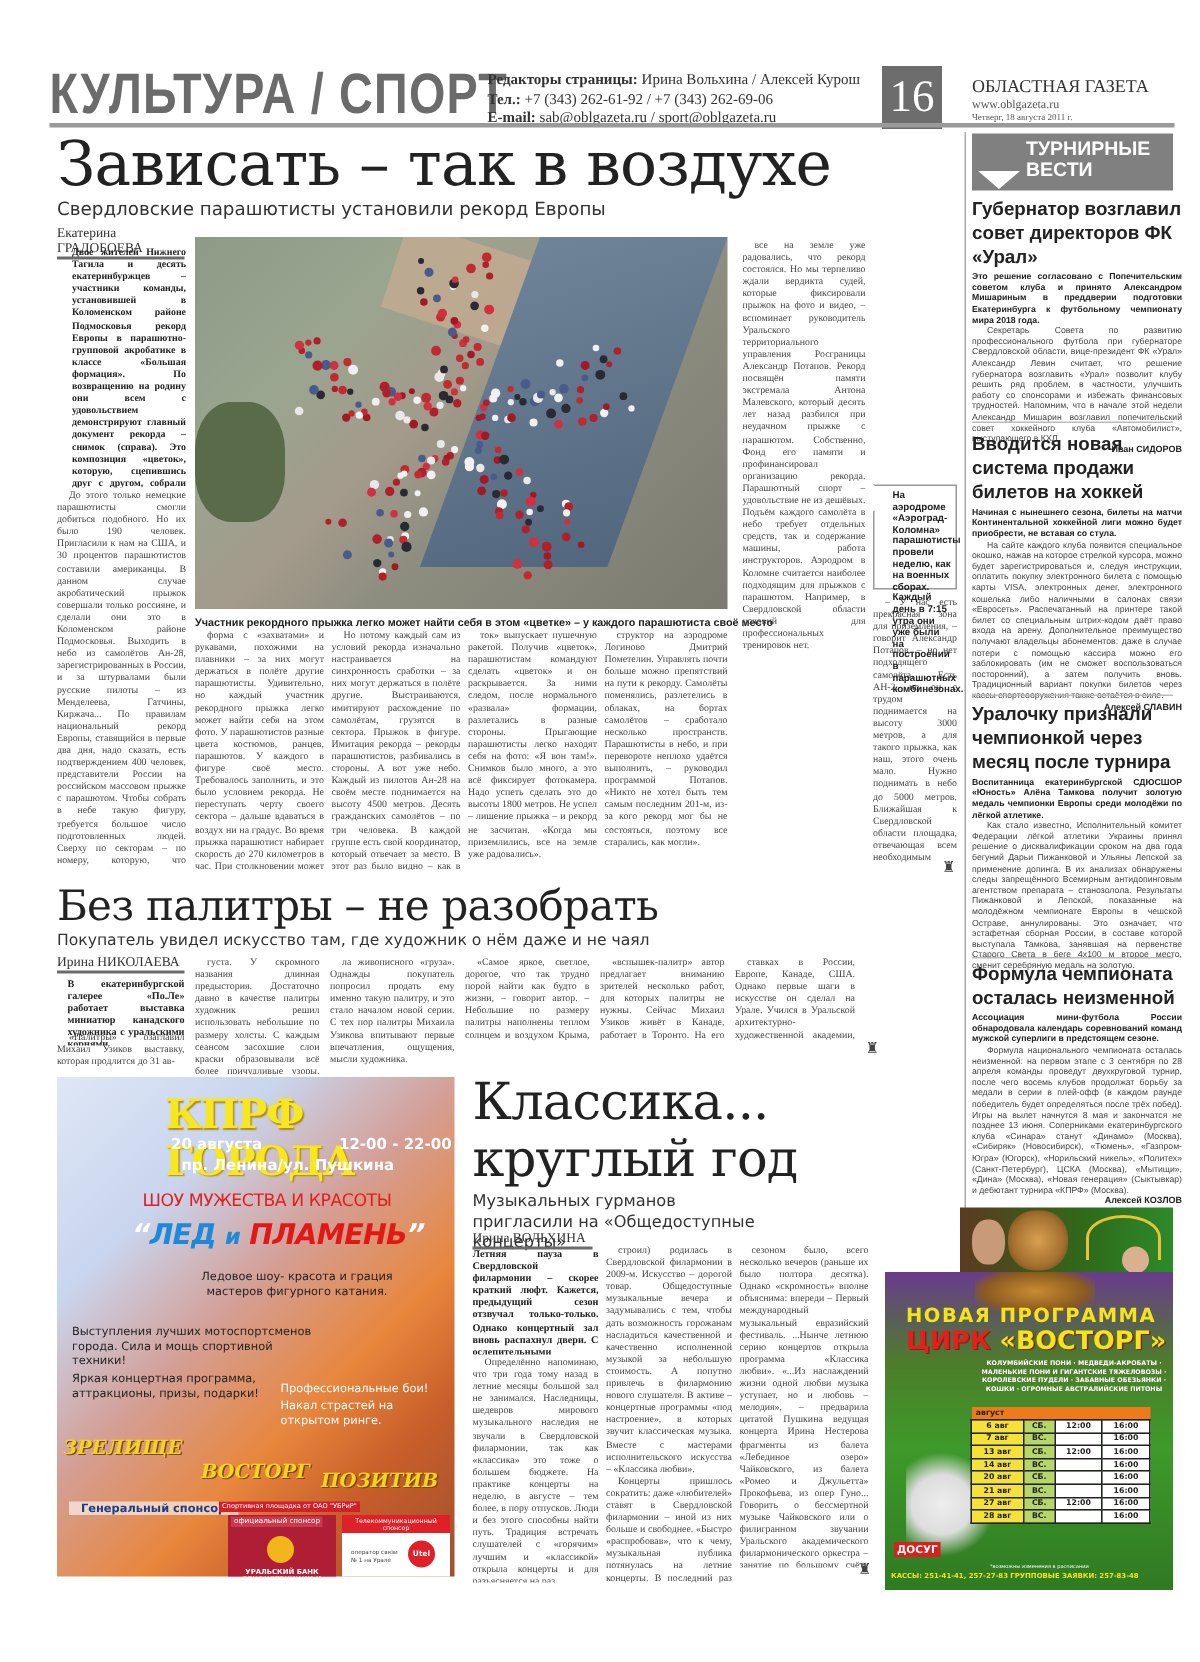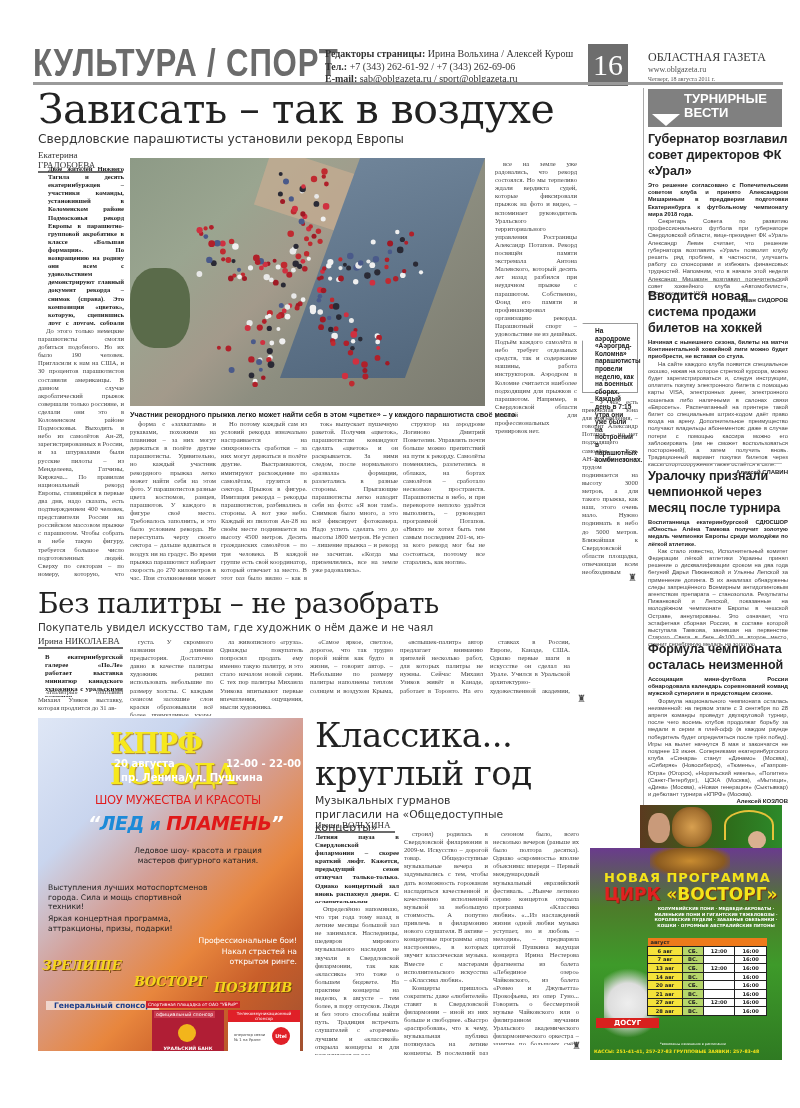--- a/index.html
+++ b/index.html
@@ -49,21 +49,21 @@
   .ad1 .t1{position:absolute;left:72px;top:10px;font-family:"DejaVu Serif",serif;font-weight:bold;font-size:27px;color:#f6e81d;text-shadow:1px 1px 1px #b08820;letter-spacing:-1px}
   .ad1 .t2{position:absolute;left:76px;top:40px;font-size:10px;color:#fff;font-weight:bold}
   .ad1 .t3{position:absolute;left:188px;top:40px;font-size:10px;color:#fff;font-weight:bold}
   .ad1 .t4{position:absolute;left:83px;top:54px;font-size:10px;color:#fff;font-weight:bold}
   .ad1 .t5{position:absolute;left:57px;top:75px;font-size:11.5px;color:#e11e1e;font-weight:normal;letter-spacing:-0.3px}
   .ad1 .t6{position:absolute;left:50px;top:94px;font-size:19px;font-weight:bold;font-style:italic;letter-spacing:-0.5px}
   .ad1 .t6 .q{color:#fff}.ad1 .t6 .ice{color:#1c8ad8}.ad1 .t6 .and{color:#1c8ad8;font-size:15px}.ad1 .t6 .fire{color:#e01818}
   .ad1 .t7{position:absolute;left:80px;top:128px;width:160px;text-align:center;font-size:7.6px;line-height:9.6px;color:#222}
   .ad1 .t8{position:absolute;left:10px;top:165px;font-size:7.6px;line-height:9.6px;color:#222}
   .ad1 .t9{position:absolute;left:10px;top:196px;font-size:7.6px;line-height:9.6px;color:#222}
-  .ad1 .t10{position:absolute;right:6px;top:218px;text-align:right;font-size:7.6px;line-height:10.6px;color:#fff}
+  .ad1 .t10{position:absolute;right:6px;top:203px;font-size:7.6px;line-height:10.6px;color:#fff}
   .ad1 .w1,.ad1 .w2,.ad1 .w3{position:absolute;font-family:"DejaVu Serif",serif;font-weight:bold;font-style:italic;font-size:13px;color:#f5d51b;text-shadow:1px 1px 0 #7a4a10}
   .ad1 .w1{left:4px;top:240px}.ad1 .w2{left:96px;top:256px}.ad1 .w3{left:176px;top:262px}
   .ad1 .gs{position:absolute;left:8px;top:283px;font-size:7.6px;font-weight:bold;color:#1a3d8a;background:rgba(255,255,255,.6);padding:0 8px}
   .ad1 .rk{position:absolute;left:4px;top:295px;width:98px;height:66px;background:#f5c62a;border:1px solid #d09a10}
   .ad1 .rk .m{position:absolute;left:20px;top:2px;font-size:6px;color:#1a3d8a;letter-spacing:1px}
   .ad1 .rk .n{position:absolute;left:4px;top:10px;font-family:"DejaVu Serif",serif;font-style:italic;font-weight:bold;font-size:10px;color:#1a3d8a}
   .ad1 .rk .c{position:absolute;left:56px;top:28px;font-size:4.6px;line-height:6px;color:#1a3d8a;font-weight:bold}
   .ad1 .rk .logo{position:absolute;left:8px;top:26px;width:34px;height:26px;background:#1a3d8a;border-radius:50%;color:#fff;font-size:5px;text-align:center;line-height:26px}
   .ad1 .sp{position:absolute;left:108px;top:283px;font-size:4.4px;color:#fff;background:#d0202a;padding:1px 2px}
   .ad1 .ub{position:absolute;left:114px;top:292px;width:72px;height:60px;background:#b01e35;color:#fff}
@@ -531,14 +531,14 @@
         <tr>
           <td class="d">28 авг</td>
           <td class="w">ВС.</td>
           <td class="tm"></td>
           <td class="tm">16:00</td>
         </tr>
       </tbody>
   </table>
   <div class="note" style="left:70px">*возможны изменения в расписании</div>
   <div class="kassy">КАССЫ: 251-41-41, 257-27-83 ГРУППОВЫЕ ЗАЯВКИ: 257-83-48</div>
-  <div style="position:absolute;left:6px;top:170px;background:#d8201e;color:#fff;font-weight:bold;font-size:7px;padding:1px 18px;font-family:'DejaVu Sans',sans-serif">ДОСУГ</div>
+  <div style="position:absolute;left:6px;top:180px;background:#d8201e;color:#fff;font-weight:bold;font-size:7px;padding:1px 2px;font-family:'DejaVu Sans',sans-serif">ДОСУГ</div>
 </div>
 
 </body></html>

